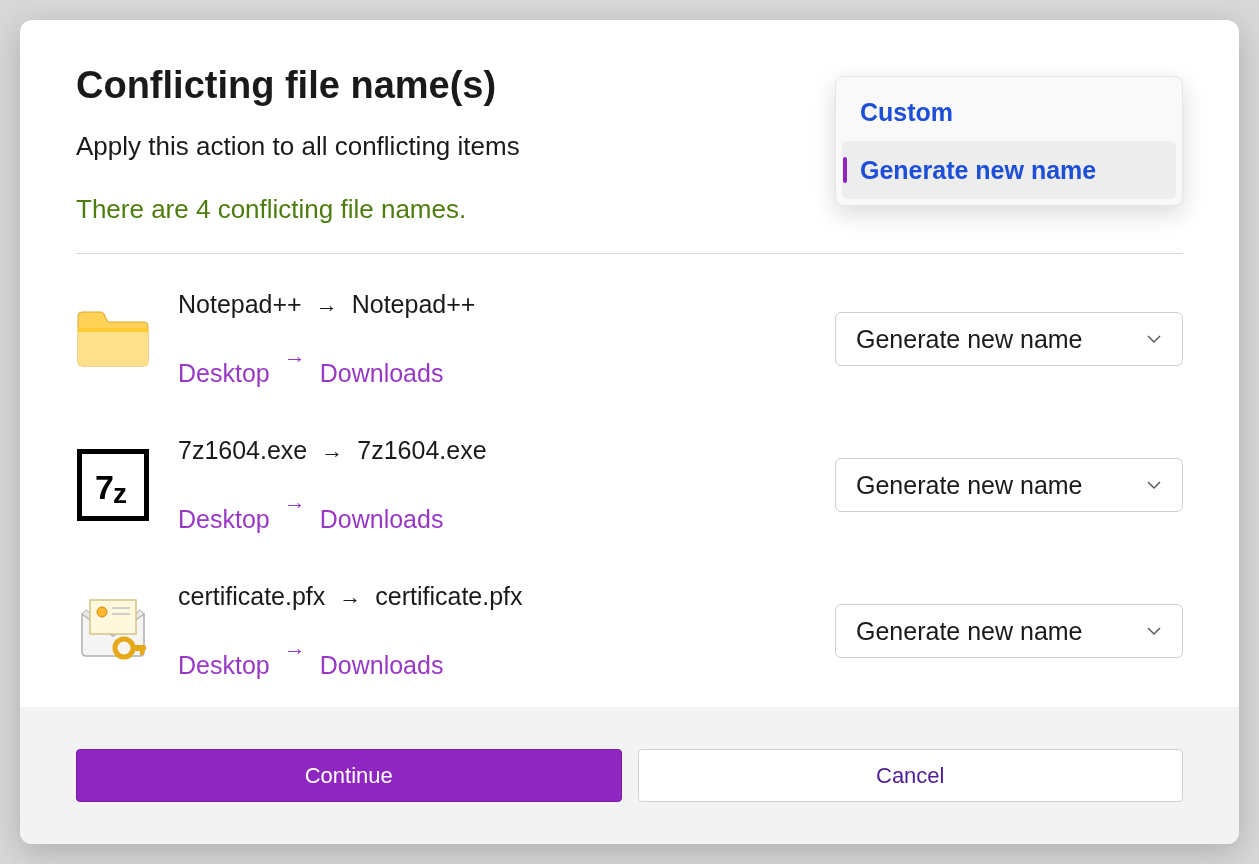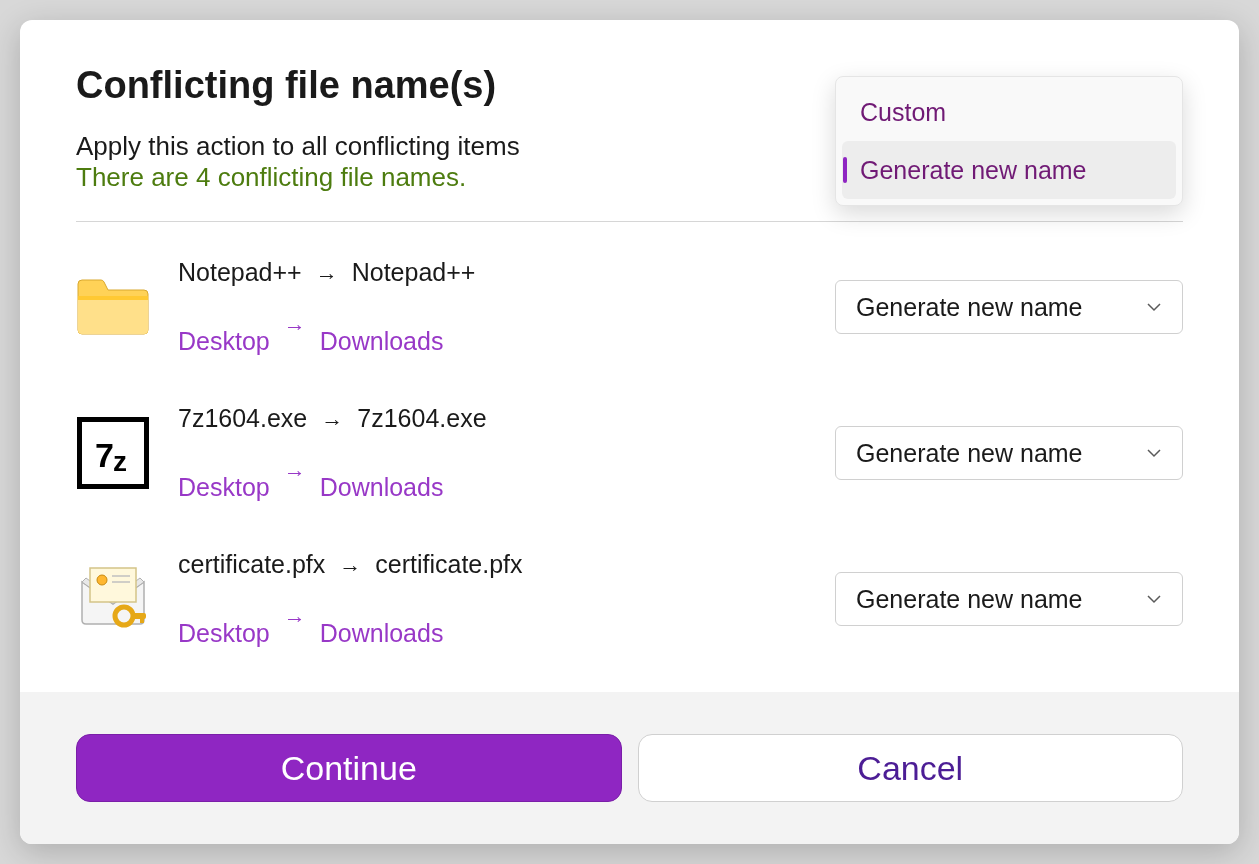--- a/index.html
+++ b/index.html
@@ -35,20 +35,21 @@
     }
     .dialog-title {
       font-size: 38px;
       font-weight: 600;
       color: #1a1a1a;
       margin-bottom: 24px;
     }
     .dialog-subtitle {
       font-size: 26px;
       color: #1a1a1a;
+      margin-bottom: 32px;
       font-weight: 400;
     }
     .warning-text {
       font-size: 26px;
       color: #4d7c0f;
       margin-bottom: 28px;
       font-weight: 400;
     }
     .divider {
       border: none;
@@ -135,23 +136,23 @@
       height: 16px;
     }
     .dialog-footer {
       background: #f3f3f3;
       padding: 42px 56px;
       display: flex;
       gap: 16px;
     }
     .btn {
       flex: 1;
-      height: 68px;
-      border-radius: 14px;
-      font-size: 34px;
+      height: 53px;
+      border-radius: 4px;
+      font-size: 22px;
       cursor: pointer;
       border: none;
       font-family: inherit;
     }
     .btn-primary {
       background: #8f26c2;
       color: #ffffff;
       border: 1px solid #7a1ea8;
     }
     .btn-secondary {
@@ -170,24 +171,25 @@
       box-shadow: 0 8px 24px rgba(0,0,0,0.15);
       padding: 6px;
       z-index: 10;
     }
     .dropdown-item {
       height: 58px;
       display: flex;
       align-items: center;
       padding: 0 18px;
       font-size: 25px;
-      color: #701a75;
+      color: #1d4ed8;
       cursor: pointer;
       border-radius: 6px;
       position: relative;
+      font-weight: bold;
     }
     .dropdown-item.selected {
       background: #ededed;
     }
     .dropdown-item.selected::before {
       content: "";
       position: absolute;
       left: 1px;
       top: 50%;
       transform: translateY(-50%);

